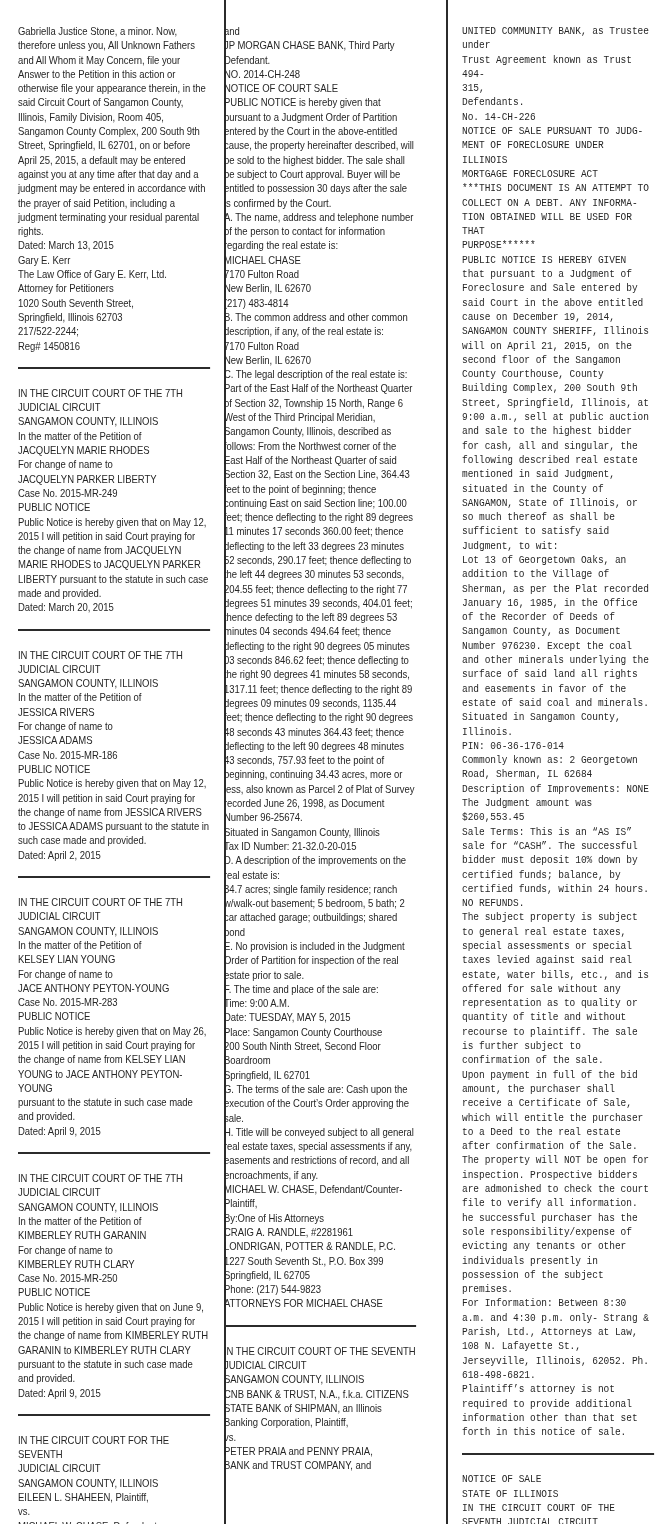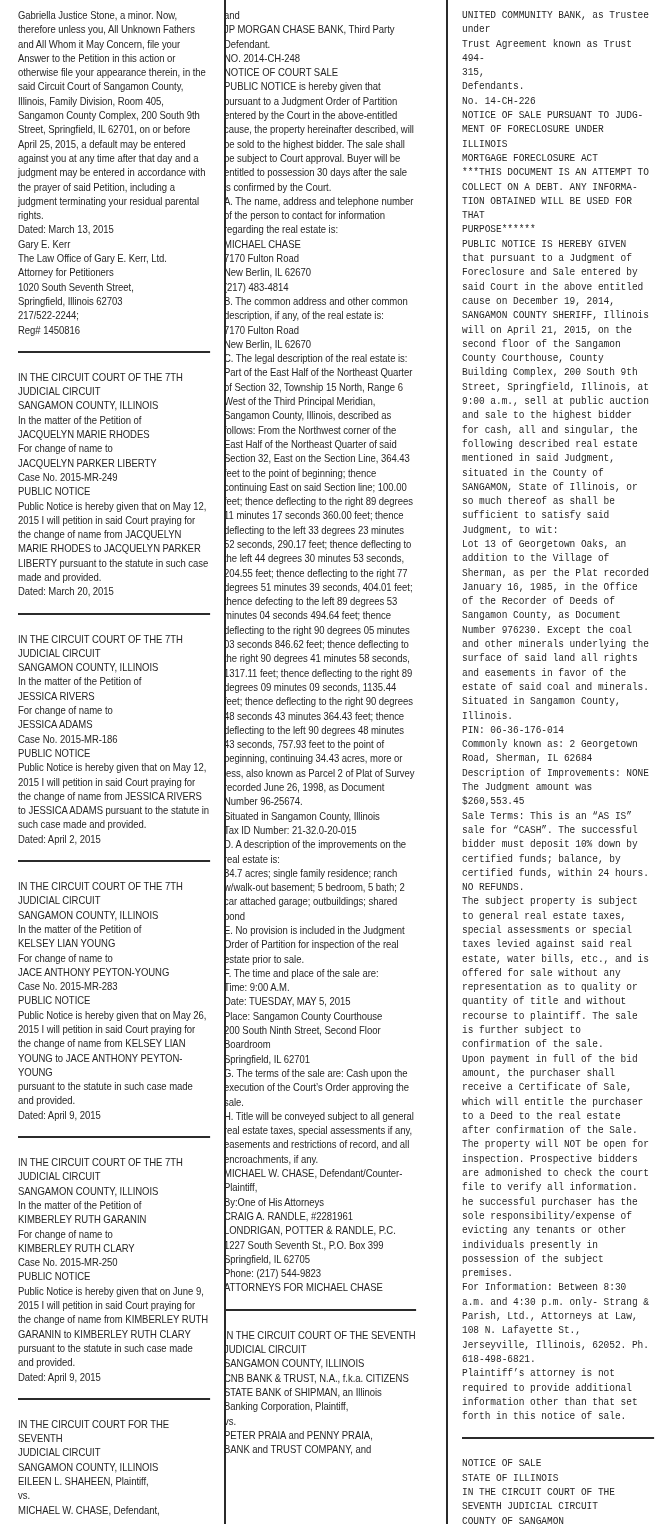--- a/index.html
+++ b/index.html
@@ -8,21 +8,21 @@
     background: #ffffff;
     overflow: hidden;
     font-family: "Liberation Sans", sans-serif;
   }
   .page {
     position: relative;
     box-sizing: border-box;
     width: 661px; height: 1524px;
     display: flex;
     align-items: flex-start;
-    padding: 8px 0 0 18px;
+    padding: 24px 0 0 18px;
   }
   .col { flex: none; width: 192px; }
   .col-2 { margin-left: 14px; }
   .col-3 { margin-left: 46px; font-family: Liberation Mono, monospace; }
   
   .col-inner {
     width: 226px;
     transform: scaleX(0.85);
     transform-origin: 0 0;
   }

